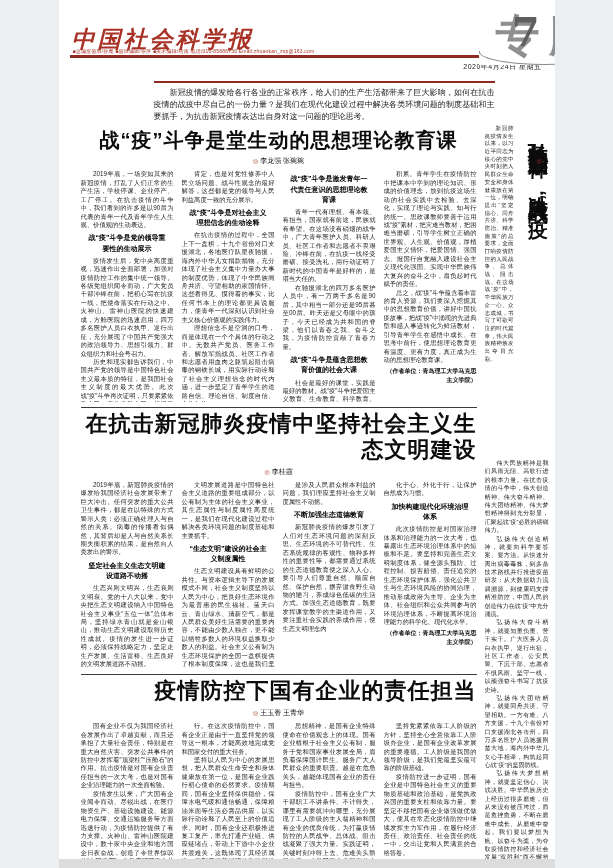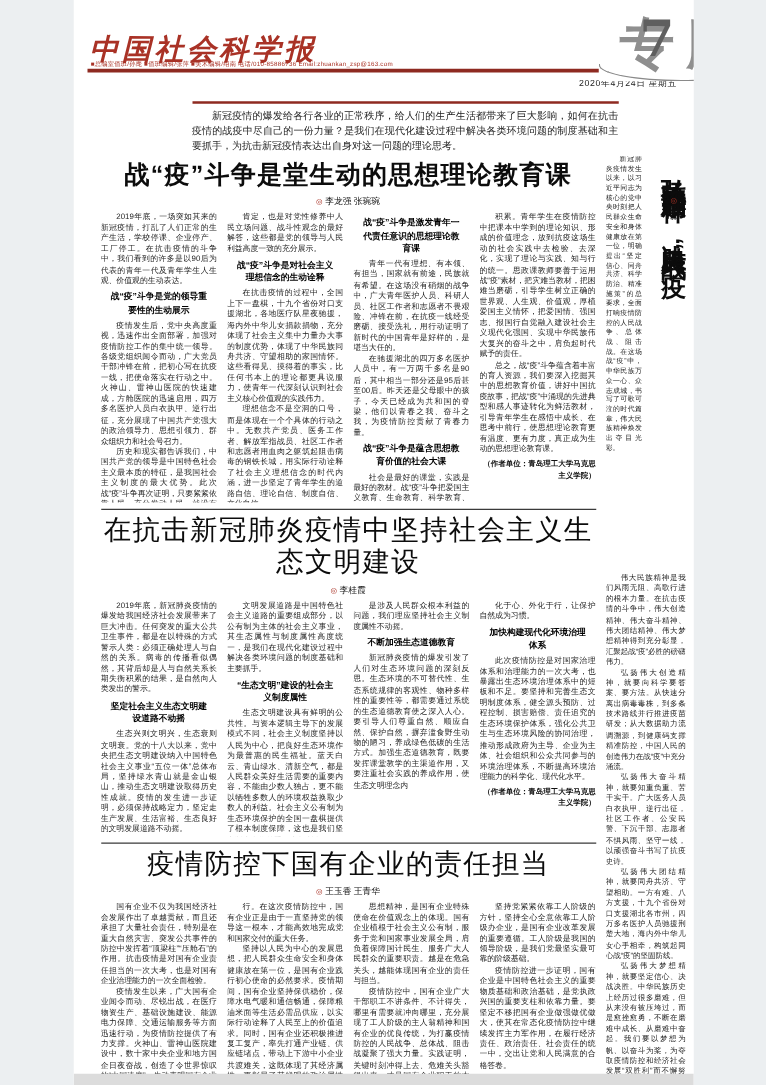--- a/index.html
+++ b/index.html
@@ -25,22 +25,22 @@
                font-family:"DejaVu Serif","Liberation Serif",serif;z-index:2;}
   .date-line{position:absolute;right:13px;top:62px;font-size:7px;color:#222;letter-spacing:.5px;}
   
   .intro{margin:9px 60px 0 95px;border-top:2px solid var(--rule);padding-top:4px;
          font-size:8px;line-height:1.5;text-align:justify;text-indent:2em;color:#222;}
   
   .content{display:flex;gap:8px;padding:0 6px 0 22px;}
   .main-col{flex:1;min-width:0;}
   h1{margin:6px 0 0;font-size:20px;line-height:1.12;text-align:center;letter-spacing:1px;
      font-weight:900;color:#0c0c0c;}
-  h2.headline{margin:3px 0 0;font-size:22px;line-height:1.15;text-align:center;letter-spacing:1px;
-     font-weight:400;color:#0c0c0c;}
+  h2.headline{margin:3px 0 0;font-size:22px;line-height:1.15;text-align:right;letter-spacing:1px;
+     font-weight:700;color:#0c0c0c;}
   .byline{text-align:center;font-size:7px;margin:5px 0 4px;color:#111;}
   .bmark{color:var(--accent);margin-right:2px;font-size:6px;}
   .cols{display:flex;gap:8px;}
   .cols .col{flex:1;min-width:0;overflow:hidden;}
   .h232{height:232px;}
   .h188{height:188px;}
   .h194{height:194px;}
   .col p{margin:0;font-size:6.3px;line-height:1.34;text-align:justify;text-indent:2em;color:var(--ink);}
   .col h4{margin:4px 5px 3px;font-size:7px;line-height:1.45;text-align:center;color:#000;}
   .attr{text-align:right;font-size:6px;font-weight:bold;margin-top:3px;color:#111;}

